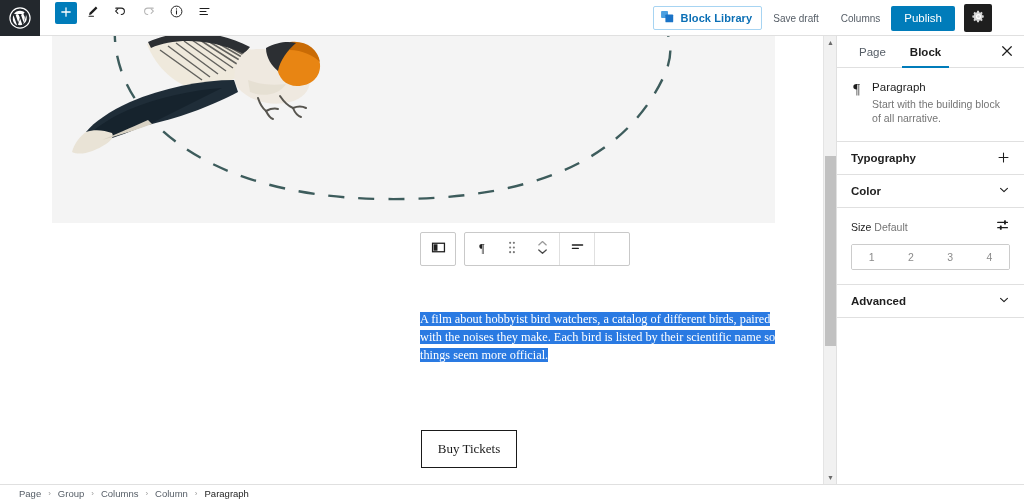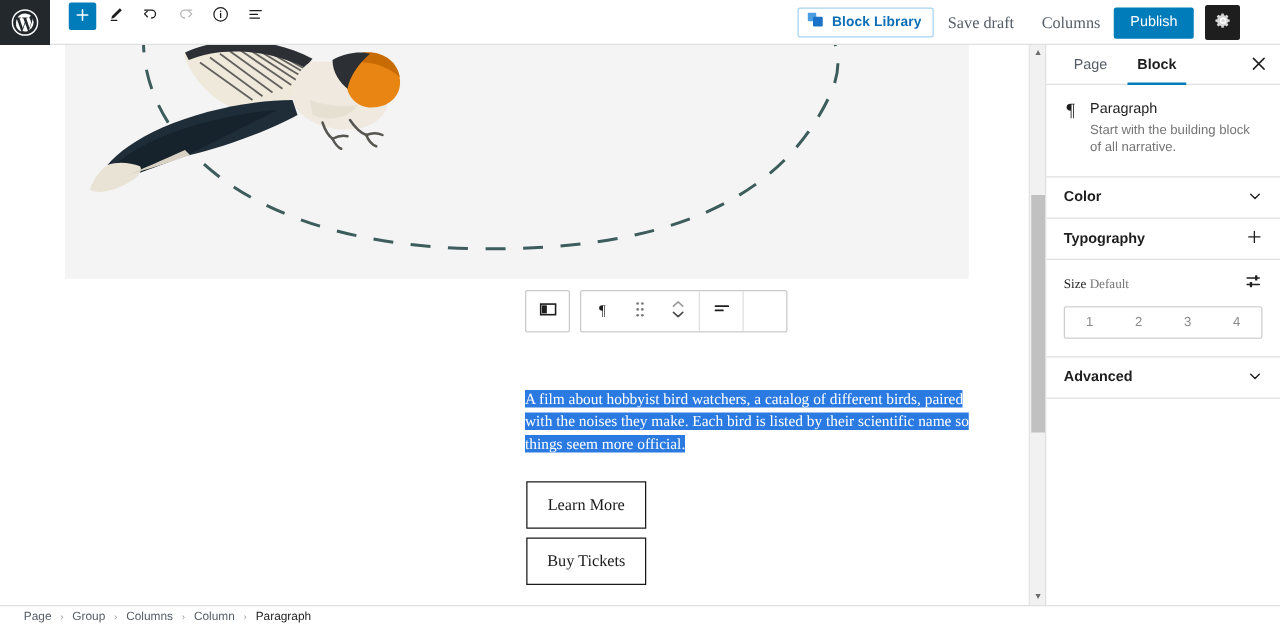--- a/index.html
+++ b/index.html
@@ -42,22 +42,22 @@
   .block-library-btn {
     display: flex; align-items: center; gap: 6px;
     height: 24px; padding: 0 9px 0 7px;
     border: 1px solid #a7d4f2; border-radius: 2px;
     background: #ffffff; cursor: pointer;
     font-size: 11px; color: #0b6fb5; font-weight: 600;
     letter-spacing: 0.1px;
   }
   .text-action {
     background: none; border: none; cursor: pointer;
-    font-size: 13px; color: #555d66; padding: 0 11px; height: 28px;
-    font-family: Liberation Serif, serif;
+    font-size: 10px; color: #555d66; padding: 0 11px; height: 28px;
+    font-family: Liberation Sans, sans-serif;
   }
   .publish-btn {
     background: #007cba; color: #fff; border: none; cursor: pointer;
     font-size: 11.5px; height: 25px; padding: 0 13px; border-radius: 2px;
     margin-left: 0;
     font-family: "Liberation Sans", sans-serif;
   }
   .gear-btn {
     width: 28px; height: 28px; background: #1e1e1e; border: none;
     border-radius: 2px; cursor: pointer; margin-left: 9px;
@@ -189,21 +189,20 @@
     border-bottom: 1px solid #e0e0e0; cursor: pointer;
   }
   .sb-row .label { font-size: 11.5px; color: #1e1e1e; font-weight: 600; }
   .sb-row .chev { color: #1e1e1e; font-size: 10px; }
   .sb-row .plus { color: #1e1e1e; font-size: 15px; line-height: 1; font-weight: 300; }
 
   .sb-typo-body { padding: 10px 14px 14px 14px; border-bottom: 1px solid #e0e0e0; }
   .sb-size-line {
     display: flex; align-items: center; justify-content: space-between;
     margin-bottom: 8px;
-    font-family: Liberation Serif, serif;
   }
   .sb-size-line .st { font-size: 10.5px; color: #1e1e1e; }
   .sb-size-line .st .dim { color: #757575; }
   .seg {
     display: flex; border: 1px solid #cccccc; border-radius: 2px; height: 26px;
     overflow: hidden;
   }
   .seg button {
     flex: 1; background: #fff; border: none; cursor: pointer;
     font-size: 10.5px; color: #8a8a8a;
@@ -422,21 +421,20 @@
           </span>
         </button>
       </div>
     </div>
 
     <div class="para">
       <span class="sel">A film about hobbyist bird watchers, a catalog of different birds, paired with the noises they make. Each bird is listed by their scientific name so things seem more official.</span>
     </div>
 
 
-    <div class="cta one">Learn More</div>
     <div class="cta two">Buy Tickets</div>
   </div>
 
   <div class="vscroll">
     <div class="arrow up">▲</div>
     <div class="thumb"></div>
     <div class="arrow down">▼</div>
   </div>
 
   <div class="sidebar">
@@ -455,33 +453,33 @@
 
     <div class="sb-blockcard">
       <div class="glyph">¶</div>
       <div>
         <div class="bc-title">Paragraph</div>
         <div class="bc-desc">Start with the building block of all narrative.</div>
       </div>
     </div>
 
     <div class="sb-row">
+      <span class="label">Typography</span>
+      <span class="plus">
+        <svg width="13" height="13" viewBox="0 0 16 16">
+            <path d="M8 2.5v11M2.5 8h11" stroke="#1e1e1e" stroke-width="1.3" stroke-linecap="round"></path>
+          </svg>
+      </span>
+    </div>
+
+    <div class="sb-row">
       <span class="label">Color</span>
       <span class="chev">
         <svg width="12" height="12" viewBox="0 0 14 14">
             <path d="M3 5.2L7 9l4-3.8" fill="none" stroke="#1e1e1e" stroke-width="1.3" stroke-linecap="round" stroke-linejoin="round"></path>
-          </svg>
-      </span>
-    </div>
-
-    <div class="sb-row">
-      <span class="label">Typography</span>
-      <span class="plus">
-        <svg width="13" height="13" viewBox="0 0 16 16">
-            <path d="M8 2.5v11M2.5 8h11" stroke="#1e1e1e" stroke-width="1.3" stroke-linecap="round"></path>
           </svg>
       </span>
     </div>
 
     <div class="sb-typo-body">
       <div class="sb-size-line">
         <span class="st">
           <span>Size</span>
           <span class="dim">Default</span>
         </span>

